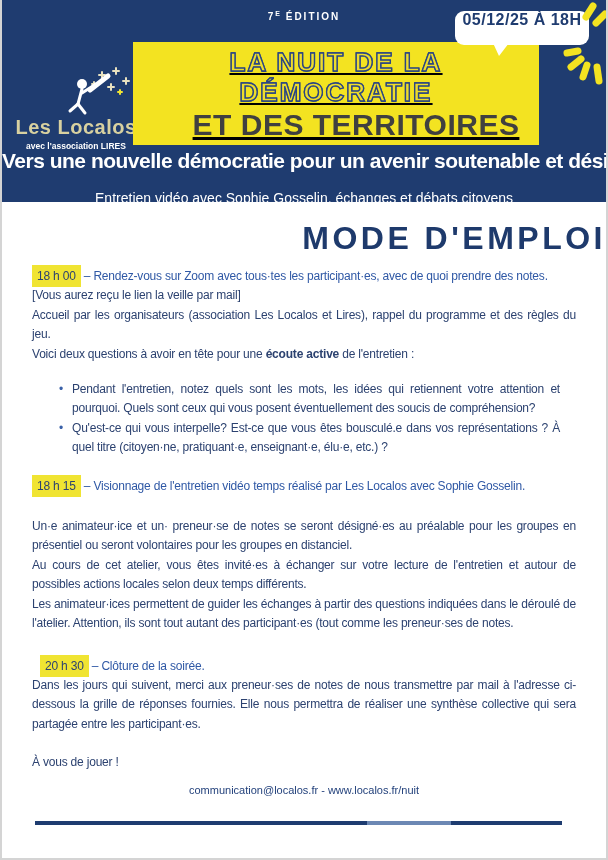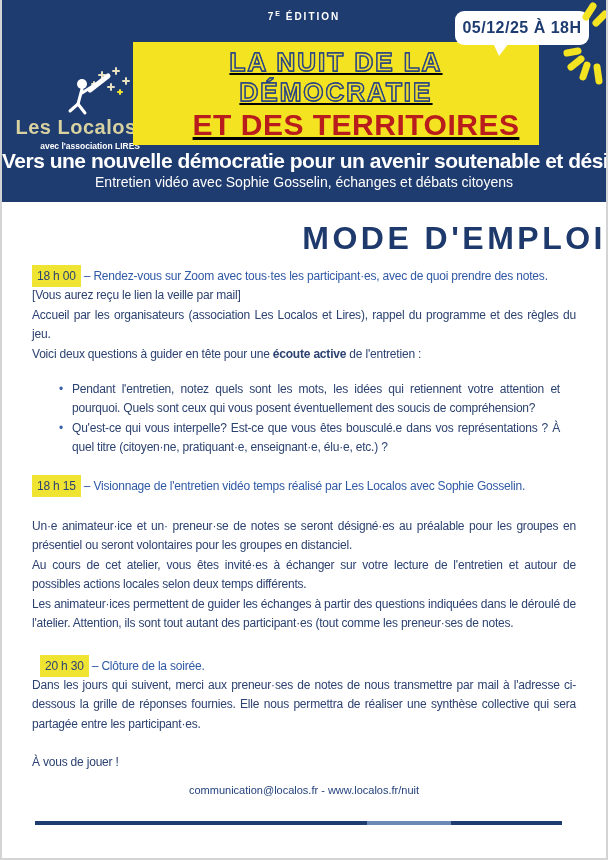--- a/index.html
+++ b/index.html
@@ -12,33 +12,33 @@
   
   .hdr{position:absolute;top:0;left:0;right:0;height:202px;background:#1f3c70;}
   .edition{position:absolute;top:10px;left:0;width:100%;text-align:center;color:#ffffff;
     font-size:10px;font-weight:bold;letter-spacing:2px;}
   .edition sup{font-size:7px;letter-spacing:1px;}
   .title-box{position:absolute;left:131px;top:42px;width:406px;height:103px;background:#f3e321;
     text-align:center;padding-top:5px;box-sizing:border-box;text-decoration:underline;}
   .t1{font-size:26px;font-weight:bold;letter-spacing:2px;line-height:30px;color:#eedd2a;
     -webkit-text-stroke:1.3px #2a4584;
     text-shadow:0 0 1px #2a4584;}
-  .t2{font-size:30px;font-weight:bold;letter-spacing:.5px;line-height:36px;color:#b91c1c;margin-left:40px;}
+  .t2{font-size:30px;font-weight:bold;letter-spacing:.5px;line-height:36px;color:#404040;margin-left:40px;}
   .logo{position:absolute;left:10px;top:66px;width:128px;text-align:center;}
   .logo-title{font-size:20px;font-weight:bold;color:#d8d1a0;letter-spacing:.5px;margin-top:-6px;}
-  .logo-sub{font-size:8.5px;font-weight:bold;color:#ffffff;margin-top:2px;text-align:right;}
+  .logo-sub{font-size:8.5px;font-weight:bold;color:#ffffff;margin-top:2px;}
   .bubble{position:absolute;left:453px;top:11px;width:134px;height:34px;background:#ffffff;
-    border-radius:9px;display:flex;align-items:center;justify-content:center;
+    border-radius:9px;display:flex;justify-content:center;
     font-size:16px;font-weight:bold;color:#1f3c70;letter-spacing:.5px;}
   .bubble:after{content:"";position:absolute;left:38px;bottom:-11px;width:0;height:0;
     border-left:6px solid transparent;border-right:10px solid transparent;border-top:13px solid #ffffff;}
   .sparkles{position:absolute;left:553px;top:2px;}
   .tag1{position:absolute;top:149px;left:0;width:100%;text-align:center;color:#ffffff;
     font-size:21px;font-weight:bold;letter-spacing:-0.5px;white-space:nowrap;}
-  .tag2{position:absolute;top:174px;left:0;width:100%;text-align:center;color:#ffffff;font-size:14px;}
+  .tag2{position:absolute;top:190px;left:0;width:100%;text-align:center;color:#ffffff;font-size:14px;}
   
   main{position:absolute;top:202px;left:0;right:0;}
   h1{margin:18px 0 10px 0;text-align:right;font-size:32px;font-weight:800;
     letter-spacing:3.5px;color:#1e3a6c;}
   .content{padding:0 30px;color:#2c4270;font-size:12px;line-height:19.4px;
     letter-spacing:-0.2px;text-align:justify;}
   .content p{margin:0;}
   section{margin-bottom:19px;}
   .accent{color:#2f58a5;}
   .hl{background:#f0e432;padding:4px 5px;}
@@ -121,21 +121,21 @@
 
   <main>
     <h1>MODE D'EMPLOI</h1>
 
     <div class="content">
 
       <section>
         <p><span class="hl">18 h 00</span> <span class="accent">– Rendez-vous sur Zoom avec tous·tes les participant·es, avec de quoi prendre des notes.</span></p>
         <p>[Vous aurez reçu le lien la veille par mail]</p>
         <p>Accueil par les organisateurs (association Les Localos et Lires), rappel du programme et des règles du jeu.</p>
-        <p><span>Voici deux questions à guider en tête pour une </span><b>écoute active</b><span> de l'entretien :</span></p>
+        <p><span>Voici deux questions à avoir en tête pour une </span><b>écoute active</b><span> de l'entretien :</span></p>
         <ul>
           <li>Pendant l'entretien, notez quels sont les mots, les idées qui retiennent votre attention et pourquoi. Quels sont ceux qui vous posent éventuellement des soucis de compréhension?</li>
           <li>Qu'est-ce qui vous interpelle? Est-ce que vous êtes bousculé.e dans vos représentations ? À quel titre (citoyen·ne, pratiquant·e, enseignant·e, élu·e, etc.) ?</li>
         </ul>
       </section>
 
       <section style="margin-bottom:21px;">
         <p><span class="hl">18 h 15</span> <span class="accent">– Visionnage de l'entretien vidéo temps réalisé par Les Localos avec Sophie Gosselin.</span></p>
       </section>
 

